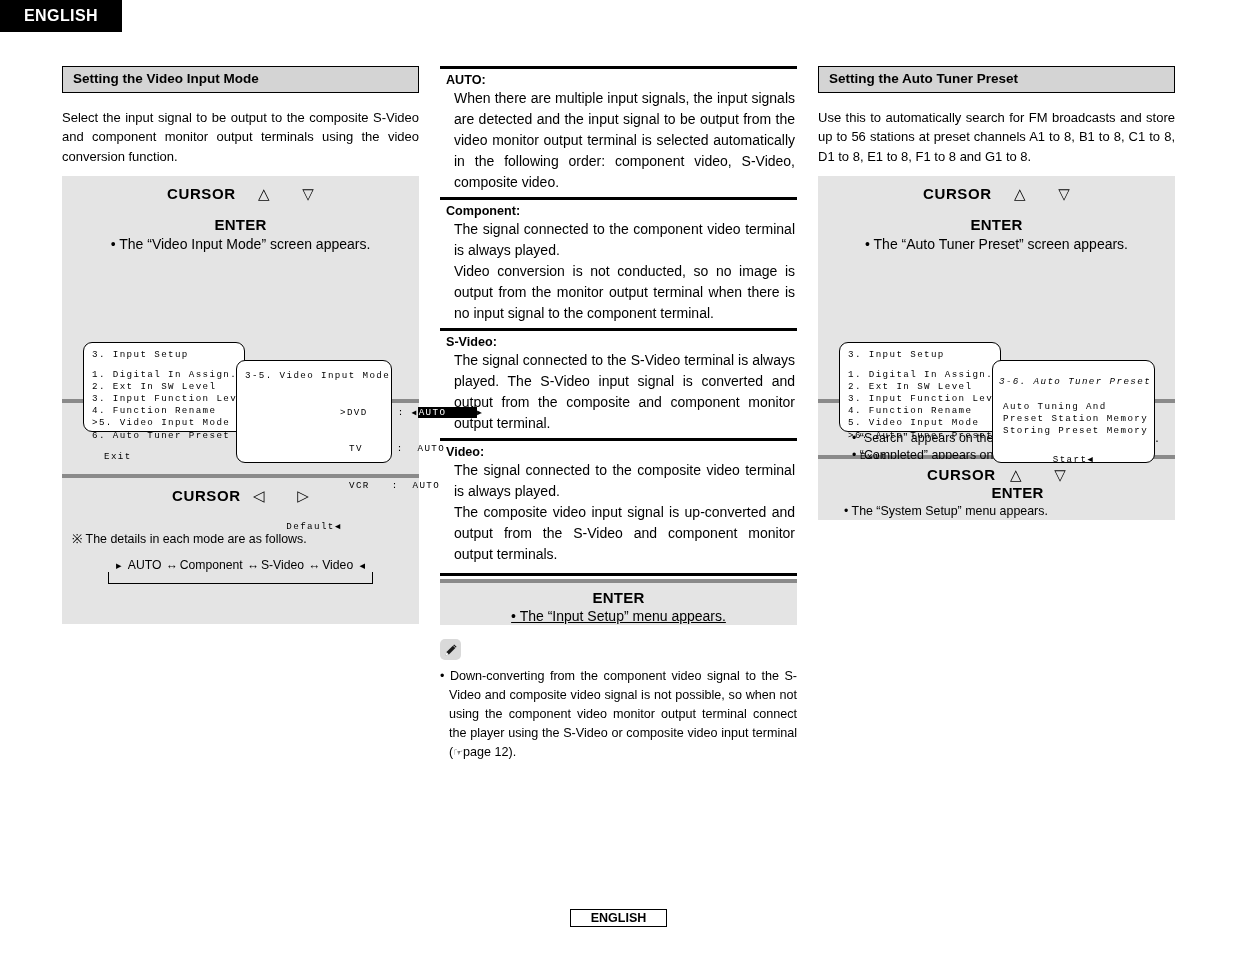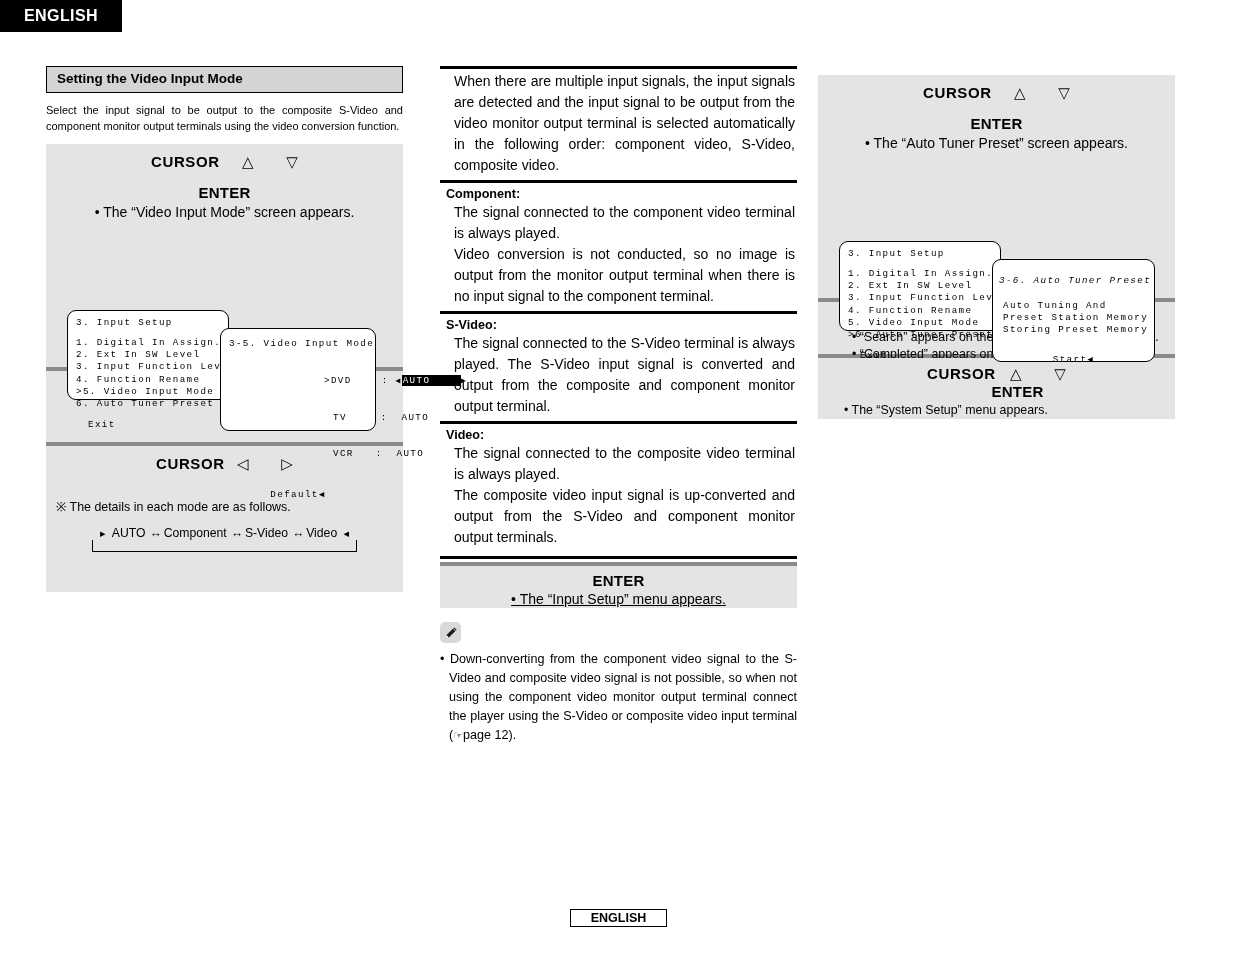--- a/index.html
+++ b/index.html
@@ -30,40 +30,40 @@
     display: flex;
     align-items: center;
     justify-content: center;
   }
 
   
   .col {
     position: absolute;
     top: 66px;
   }
-  #col1 { left: 46px;  width: 357px; }
+  #col1 { left: 62px;  width: 357px; }
   #col2 { left: 440px; width: 357px; }
   #col3 { left: 818px; width: 357px; }
 
   
   .sec-head {
     border: 1.5px solid #000;
     background: #d4d4d4;
     font-size: 13.5px;
     font-weight: bold;
     padding: 4px 0 5px 10px;
     line-height: 1.15;
     box-sizing: border-box;
   }
 
   .intro {
-    font-size: 11px;
+    font-size: 13px;
     line-height: 1.52;
     text-align: justify;
-    margin: 9px 0 0 0;
+    margin: 15px 0 0 0;
     hyphens: none;
   }
 
   
   .panel {
     background: #e4e4e4;
     position: relative;
   }
   .rule-grey {
     background: #8a8a8a;
@@ -331,20 +331,21 @@
       <div class="tipL">▸</div>
       <div class="tipR">◂</div>
     </div>
   </div>
 </div>
 
 <div class="col" id="col2">
 
   <div class="rule-black"></div>
   <div class="def">
+    <div class="term">AUTO:</div>
     <div class="body">
       <p>When there are multiple input signals, the input signals are detected and the input signal to be output from the video monitor output terminal is selected automatically in the following order: component video, S-Video, composite video.</p>
     </div>
   </div>
 
   <div class="rule-black"></div>
   <div class="def">
     <div class="term">Component:</div>
     <div class="body">
       <p>The signal connected to the component video terminal is always played.</p>
@@ -384,21 +385,25 @@
     </svg>
   </div>
 
   <div class="note-body">
     <span>• Down-converting from the component video signal to the S-Video and composite video signal is not possible, so when not using the component video monitor output terminal connect the player using the S-Video or composite video input terminal (</span><span class="hand">☞</span><span>page 12).</span>
   </div>
 </div>
 
 <div class="col" id="col3">
 
-
+  <div class="sec-head">
+    <span>Setting the Auto Tuner Preset</span>
+  </div>
+
+  <p class="intro">Use this to automatically search for FM broadcasts and store up to 56 stations at preset channels A1 to 8, B1 to 8, C1 to 8, D1 to 8, E1 to 8, F1 to 8 and G1 to 8.</p>
 
   <div class="panel" style="margin-top:9px; height:223px;">
 
     <div class="cursor-line">
       <span class="lbl">CURSOR</span>
       <span class="tri sp">△</span>
       <span class="tri sp" style="margin-left:28px;">▽</span>
     </div>
 
     <div class="enter-line" style="padding-top:13px;">ENTER</div>

